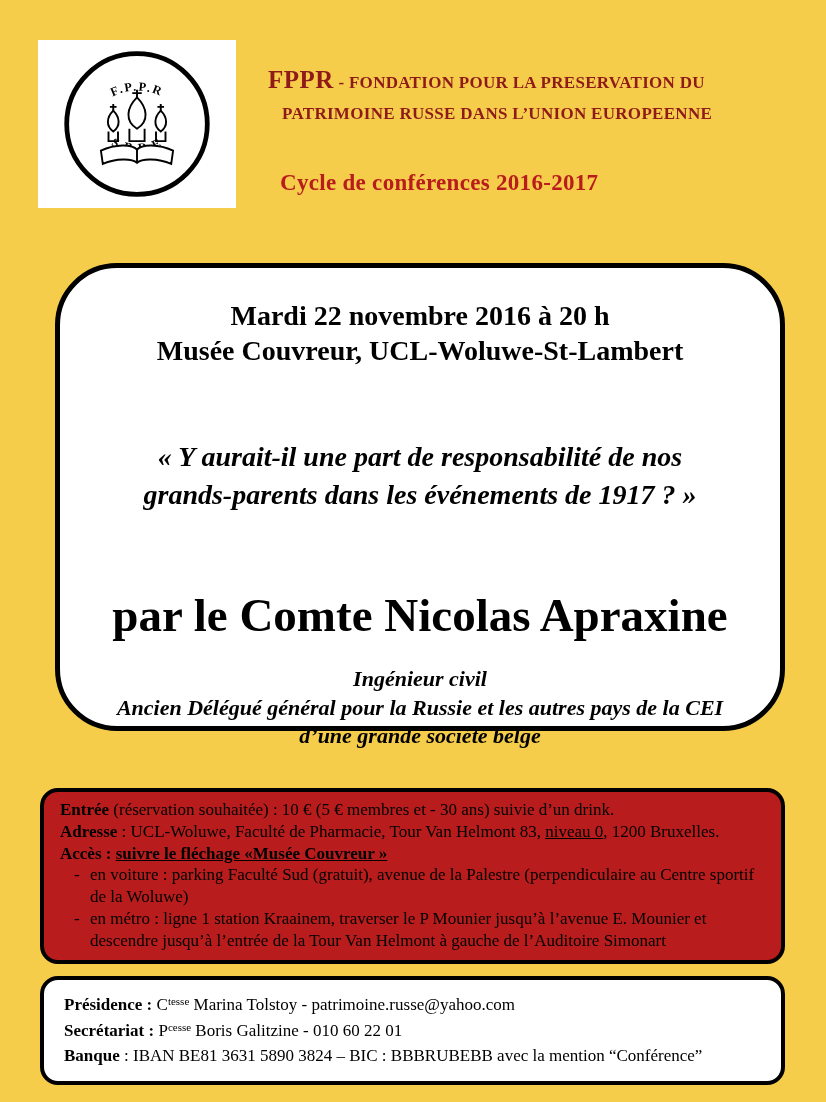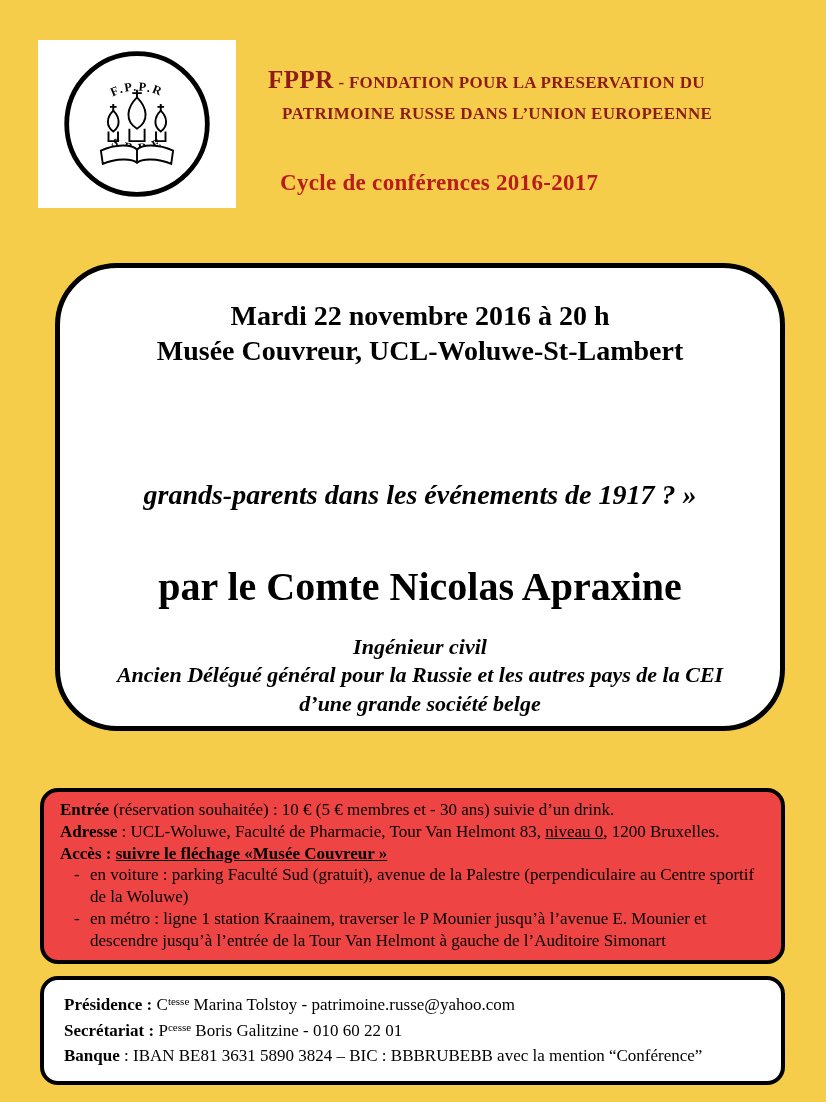--- a/index.html
+++ b/index.html
@@ -37,28 +37,28 @@
     position:absolute; left:55px; top:263px;
     width:730px; height:468px;
     background:#fff;
     border:5px solid #000;
     border-radius:62px;
     text-align:center;
   }
   .date-line  { margin-top:30px; font-size:28px; font-weight:bold; line-height:1.25; }
   .venue-line { font-size:28px; font-weight:bold; line-height:1.25; }
   .quote      { margin-top:70px; font-size:28px; font-weight:bold; font-style:italic; line-height:1.35; }
-  .speaker    { margin-top:51px; font-size:40px; font-weight:bold; line-height:1.1; }
+  .speaker    { margin-top:76px; font-size:47px; font-weight:bold; line-height:1.1; }
   .speaker-sub{ margin-top:24px; font-size:22px; font-weight:bold; font-style:italic; line-height:1.3; }
 
   
   .info-box {
     position:absolute; left:40px; top:788px;
     width:745px;
-    background:#ef4444;
+    background:#b91c1c;
     border:4px solid #000;
     border-radius:18px;
     padding:7px 16px 9px 16px;
     font-size:17px; line-height:1.28;
   }
   .u { text-decoration:underline; }
   .bullet { display:flex; }
   .bullet-marker { width:16px; margin-left:14px; flex:none; }
   .bullet-text { flex:1; }
 
@@ -121,21 +121,21 @@
     </div>
     <div class="org-line2">PATRIMOINE RUSSE DANS L’UNION EUROPEENNE</div>
   </div>
 
   <div class="cycle">Cycle de conférences 2016-2017</div>
 
   <div class="main-box">
     <div class="date-line">Mardi 22 novembre 2016 à 20 h</div>
     <div class="venue-line">Musée Couvreur, UCL-Woluwe-St-Lambert</div>
     <div class="quote">
-      <br>
+      <span>« Y aurait-il une part de responsabilité de nos</span><br>
       <span>grands-parents dans les événements de 1917 ? »</span>
     </div>
     <div class="speaker">par le Comte Nicolas Apraxine</div>
     <div class="speaker-sub">
       <span>Ingénieur civil</span><br>
       <span>Ancien Délégué général pour la Russie et les autres pays de la CEI</span><br>
       <span>d’une grande société belge</span>
     </div>
   </div>
 

